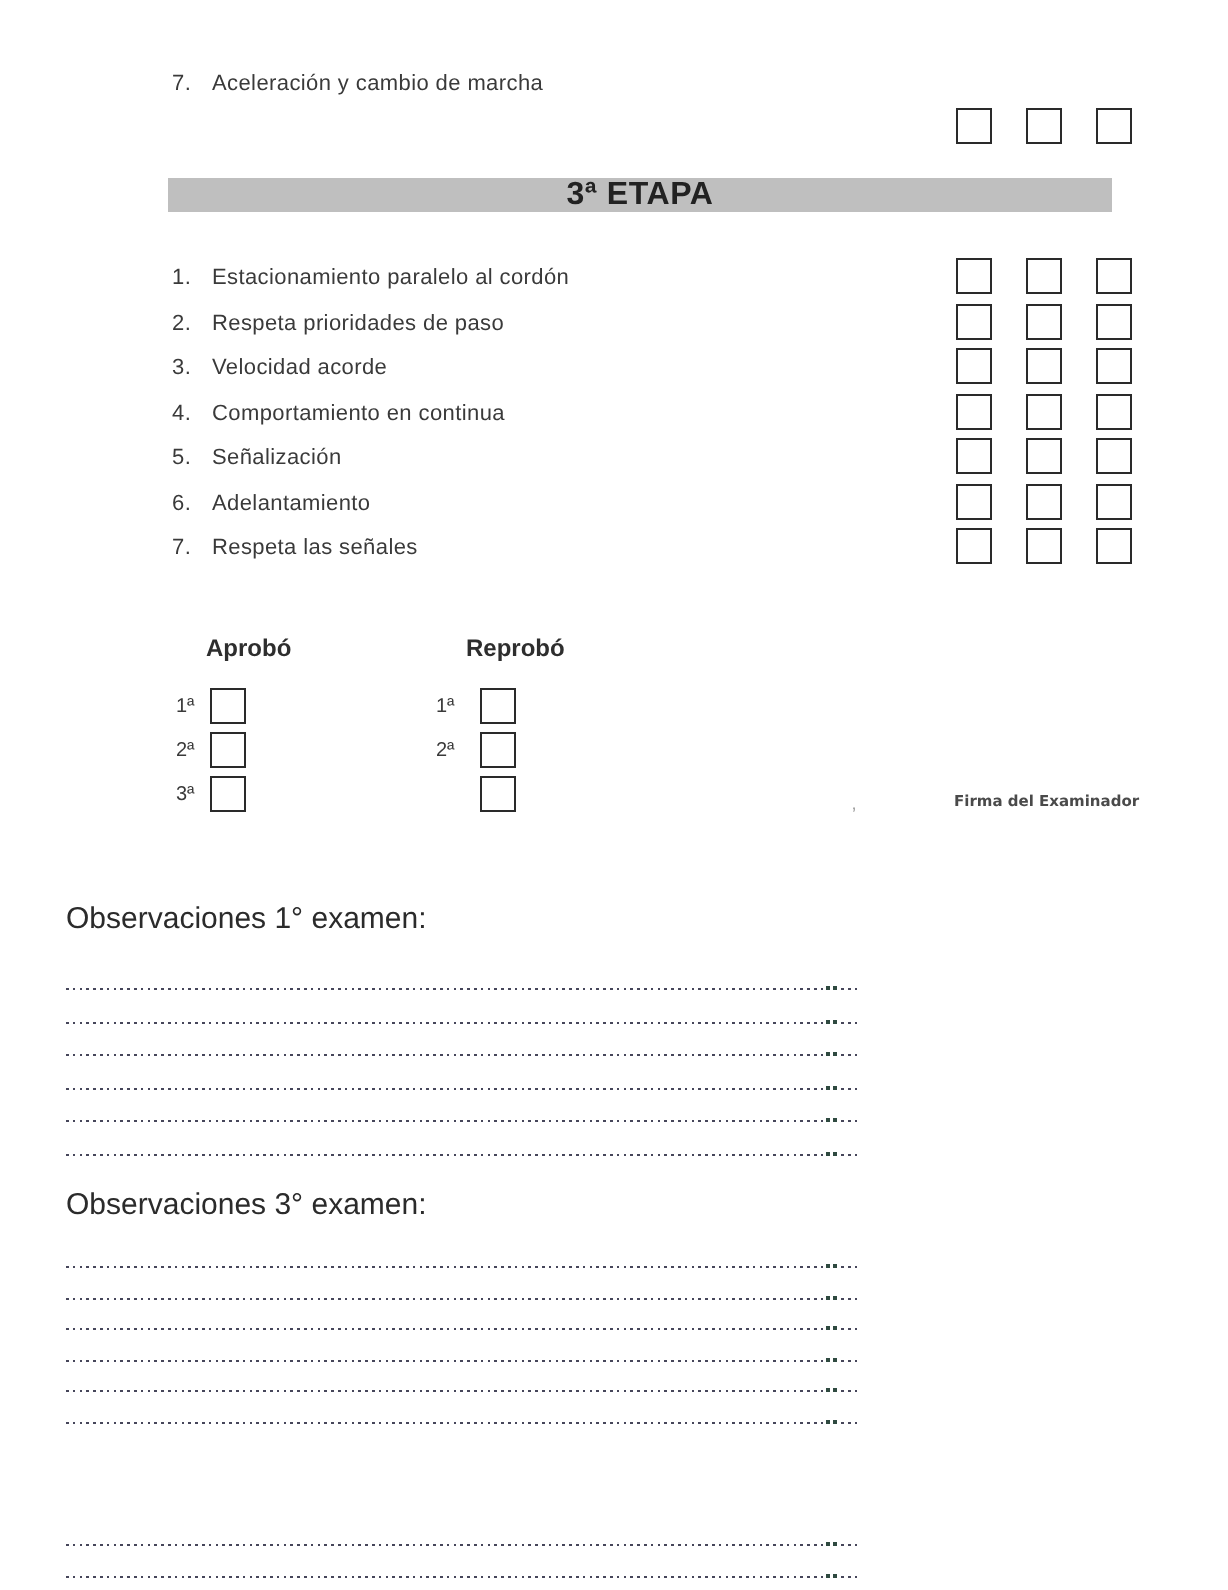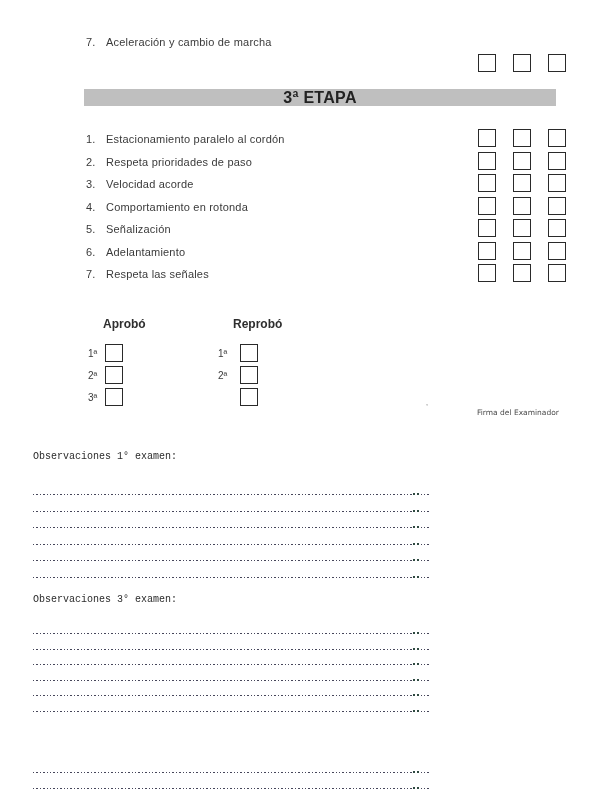--- a/index.html
+++ b/index.html
@@ -17,24 +17,24 @@
     display:flex; align-items:center; justify-content:center; letter-spacing:.3px;
   }
   
   .cb-row { position:absolute; left:478px; width:88px; height:20px; display:flex; justify-content:space-between; }
   .checkbox { width:16px; height:16px; border:1.5px solid var(--cb-border,#2a2a2a); background:#fff; box-sizing:content-box; }
   .cb-abs { position:absolute; }
   
   .res-title { position:absolute; font-size:12px; font-weight:bold; color:#2e2e2e;margin-left:16px; }
   .res-label { position:absolute; font-size:10px; color:#3a3a3a; }
   
-  .sig-label { position:absolute; left:477px; top:408px; font-family:"DejaVu Sans",sans-serif; font-size:7.5px; color:#4a4a4a; }
+  .sig-label { position:absolute; left:477px; top:396px; font-family:"DejaVu Sans",sans-serif; font-size:7.5px; color:#4a4a4a;font-weight:bold; }
   .sig-mark  { position:absolute; left:426px; top:402px; font-size:9px; color:#9a9a9a; }
   
-  .obs-title { position:absolute; left:33px; font-family:Liberation Mono, monospace; font-size:10px; color:#2b2b2b; }
+  .obs-title { position:absolute; left:33px; font-family:Liberation Sans, sans-serif; font-size:15px; color:#2b2b2b; }
   .dotline {
     position:absolute; left:33px; width:398px; height:2px;
     background-image:repeating-linear-gradient(to right, var(--dot,#46465a) 0 1.3px, transparent 1.3px 3.4px);
     background-size:100% 1.5px; background-position:0 bottom; background-repeat:no-repeat;
   }
   .dotline::after { 
     content:""; position:absolute; right:12px; top:-0.4px; width:6px; height:2.2px;
     background:repeating-linear-gradient(to right, #2f4a40 0 2px, transparent 2px 3.5px);
   }
 </style>
@@ -57,21 +57,21 @@
   <div class="item" style="top:133px">
     <span class="num">1.</span><span>Estacionamiento paralelo al cordón</span>
   </div>
   <div class="item" style="top:156px">
     <span class="num">2.</span><span>Respeta prioridades de paso</span>
   </div>
   <div class="item" style="top:178px">
     <span class="num">3.</span><span>Velocidad acorde</span>
   </div>
   <div class="item" style="top:201px">
-    <span class="num">4.</span><span>Comportamiento en rotonda</span>
+    <span class="num">4.</span><span>Comportamiento en continua</span>
   </div>
   <div class="item" style="top:223px">
     <span class="num">5.</span><span>Señalización</span>
   </div>
   <div class="item" style="top:246px">
     <span class="num">6.</span><span>Adelantamiento</span>
   </div>
   <div class="item" style="top:268px">
     <span class="num">7.</span><span>Respeta las señales</span>
   </div>

